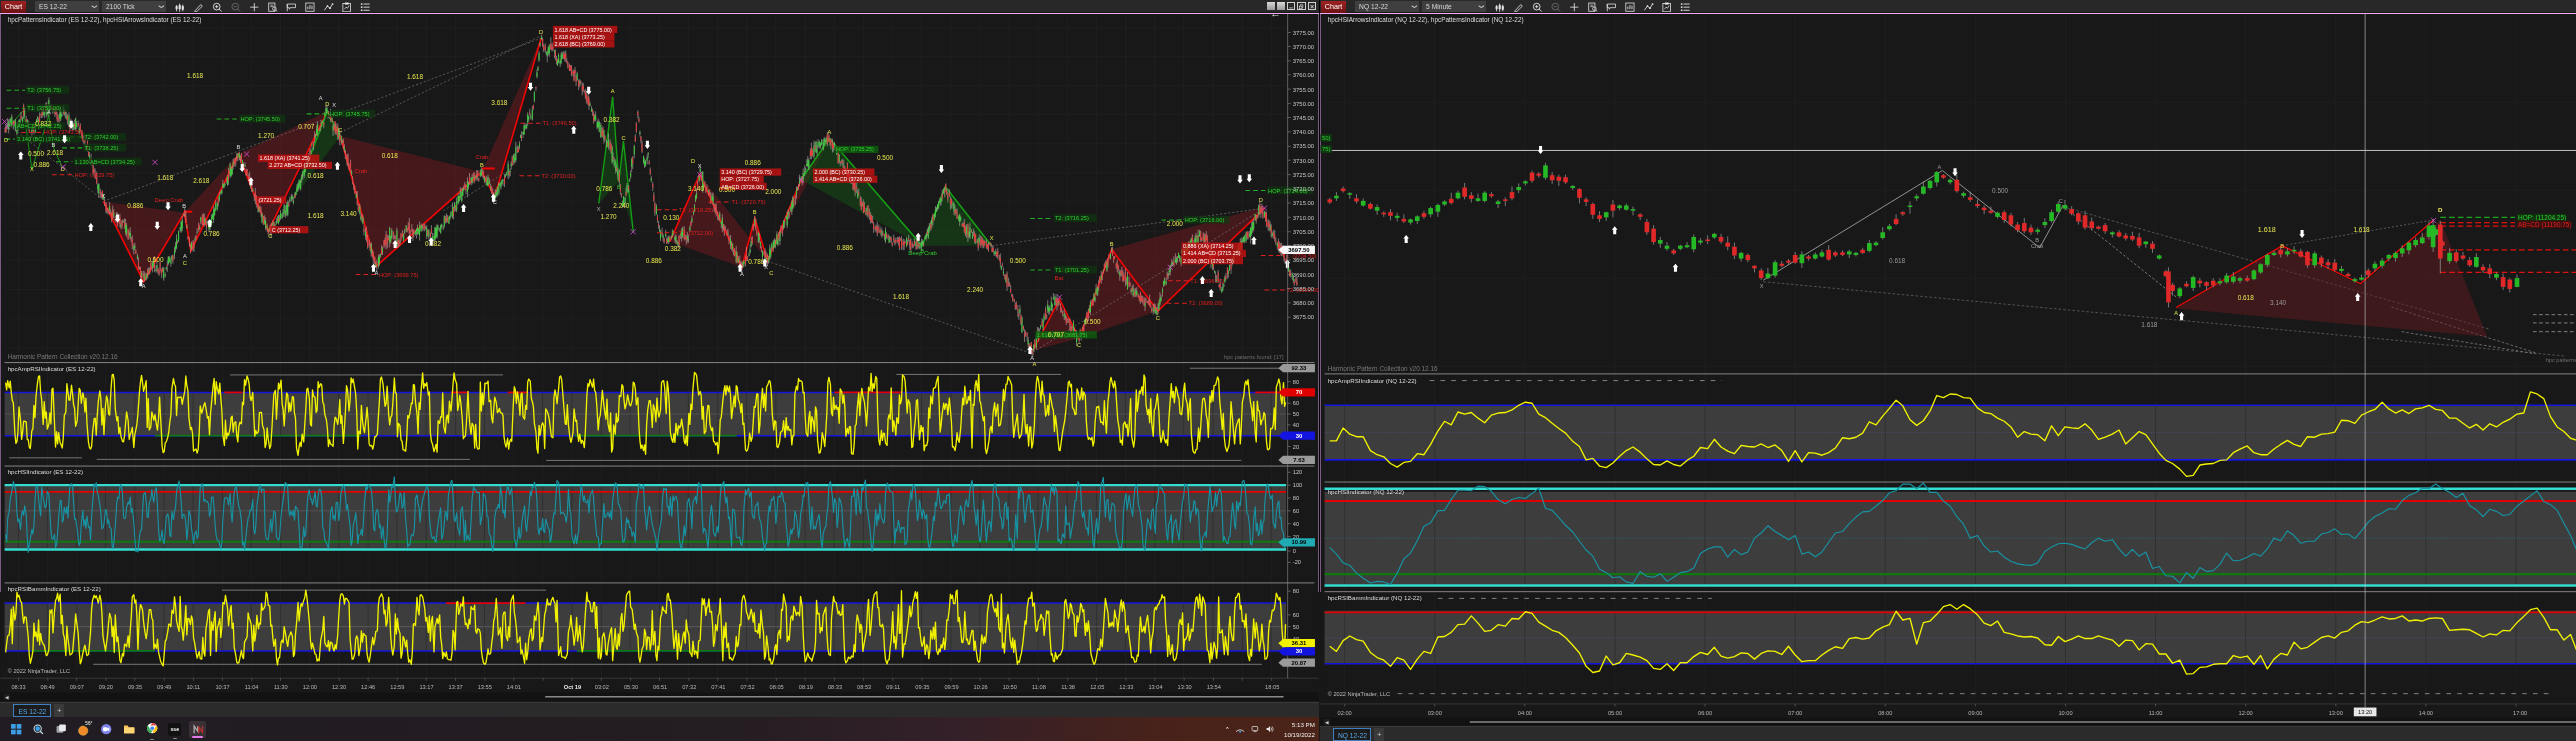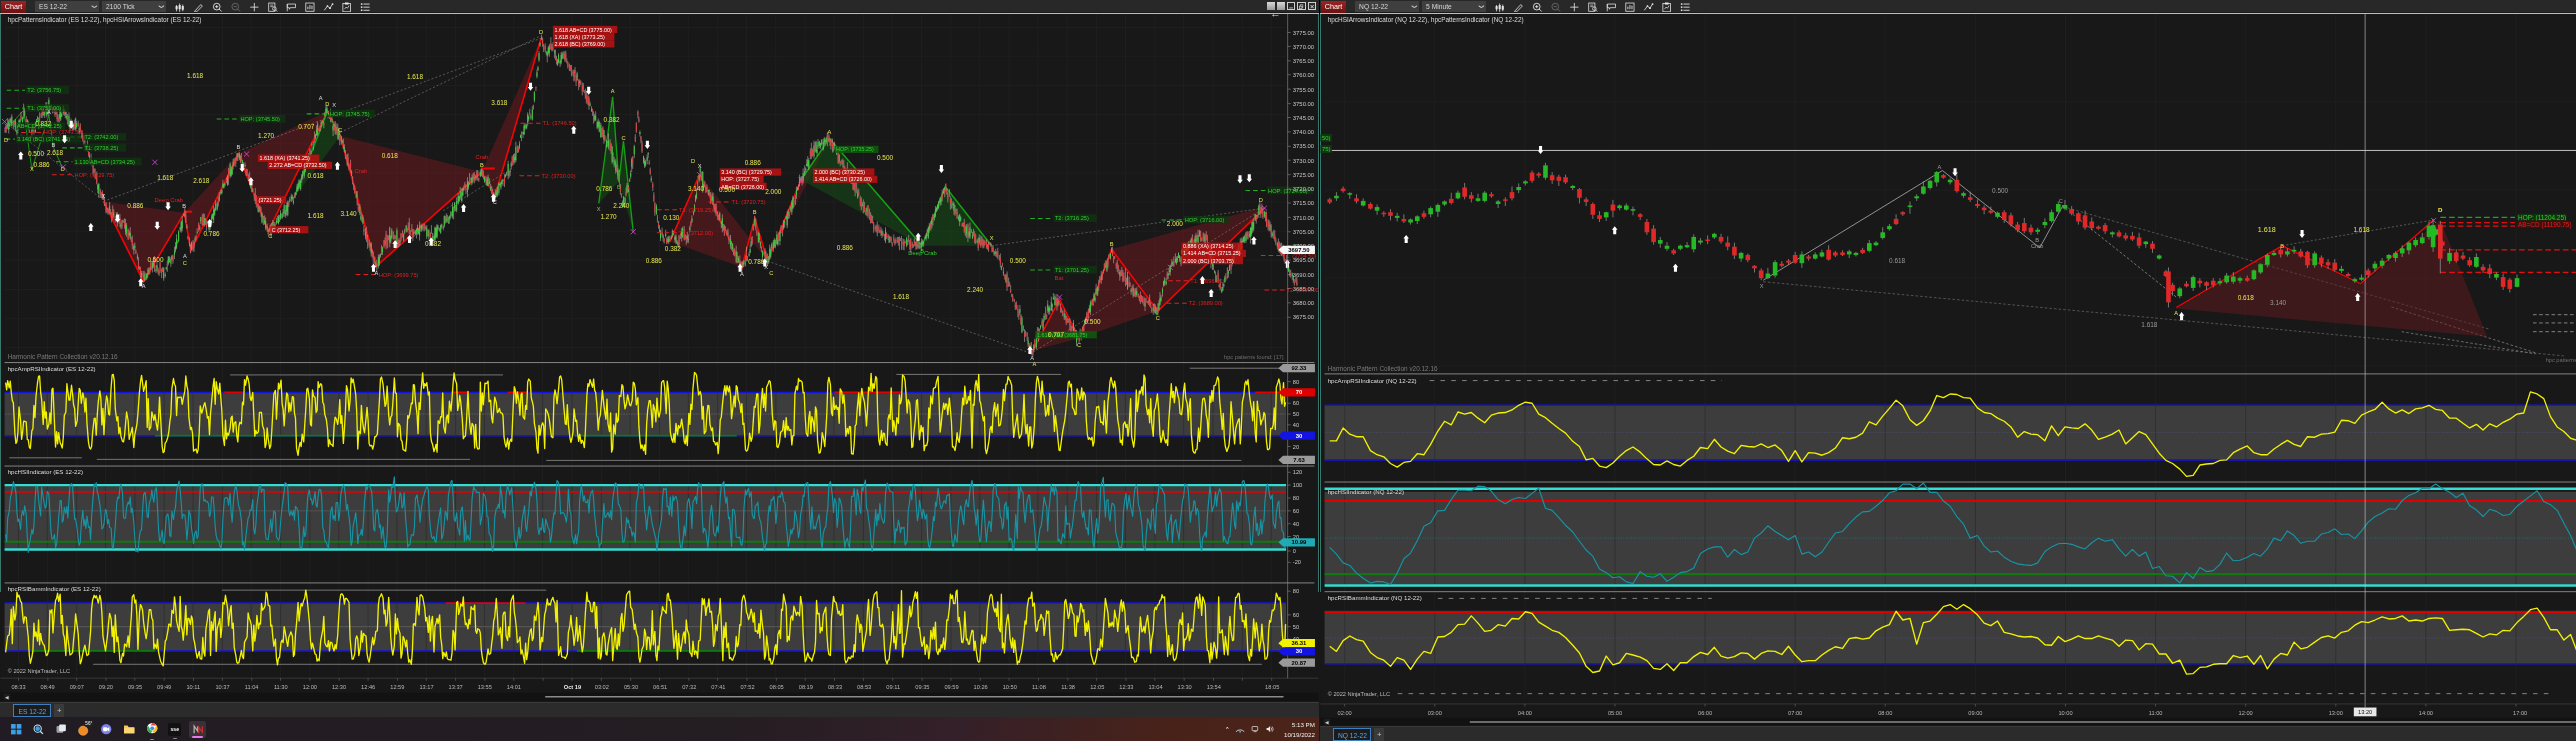--- a/index.html
+++ b/index.html
@@ -1,16 +1,16 @@
 <!DOCTYPE html>
 <html style="font-size:8.2px"><head><meta charset="utf-8"><style>
 *{margin:0;padding:0;box-sizing:border-box}
 html,body{width:2638px;height:742px;overflow:hidden;background:#181818;
 font-family:"Liberation Sans",sans-serif;}
-.win{position:absolute;top:0;height:592px;width:1319px;background:#5eead4}
+.win{position:absolute;top:0;height:592px;width:1319px;background:#f0abfc}
 .tbar{position:absolute;top:0;left:0;width:1319px;height:13.4px;background:#282828;border-bottom:0.5px solid #1a1a1a}
 .chartbtn{position:absolute;left:1px;top:0.5px;width:25px;height:12px;background:linear-gradient(#a02222,#6b1111);color:#fff;font-size:7.2px;text-align:center;line-height:12px}
 .dd{position:absolute;top:1px;height:11.3px;background:#3f3f3f;color:#d8d8d8;font-size:6.7px;line-height:11.3px;padding-left:4.1px}
 .dd .chev{position:absolute;right:3.1px;top:0;transform:rotate(90deg);font-size:5.2px;color:#ccc}
 .wbtn{width:8.2px;height:8.2px;display:flex;align-items:center;justify-content:center}
 svg text{font-family:"Liberation Sans",sans-serif}
 .taskbar{position:absolute;left:0;top:717px;width:1319px;height:25px;
 background:linear-gradient(90deg,#211c23 0%,#241d22 55%,#332029 72%,#48221a 88%,#4a2418 100%)}
 .tbicons{position:absolute;left:8.2px;top:0;height:25px;display:flex;align-items:center;gap:7.2px}
 .tbi{display:flex;align-items:center;justify-content:center;width:15.5px}

